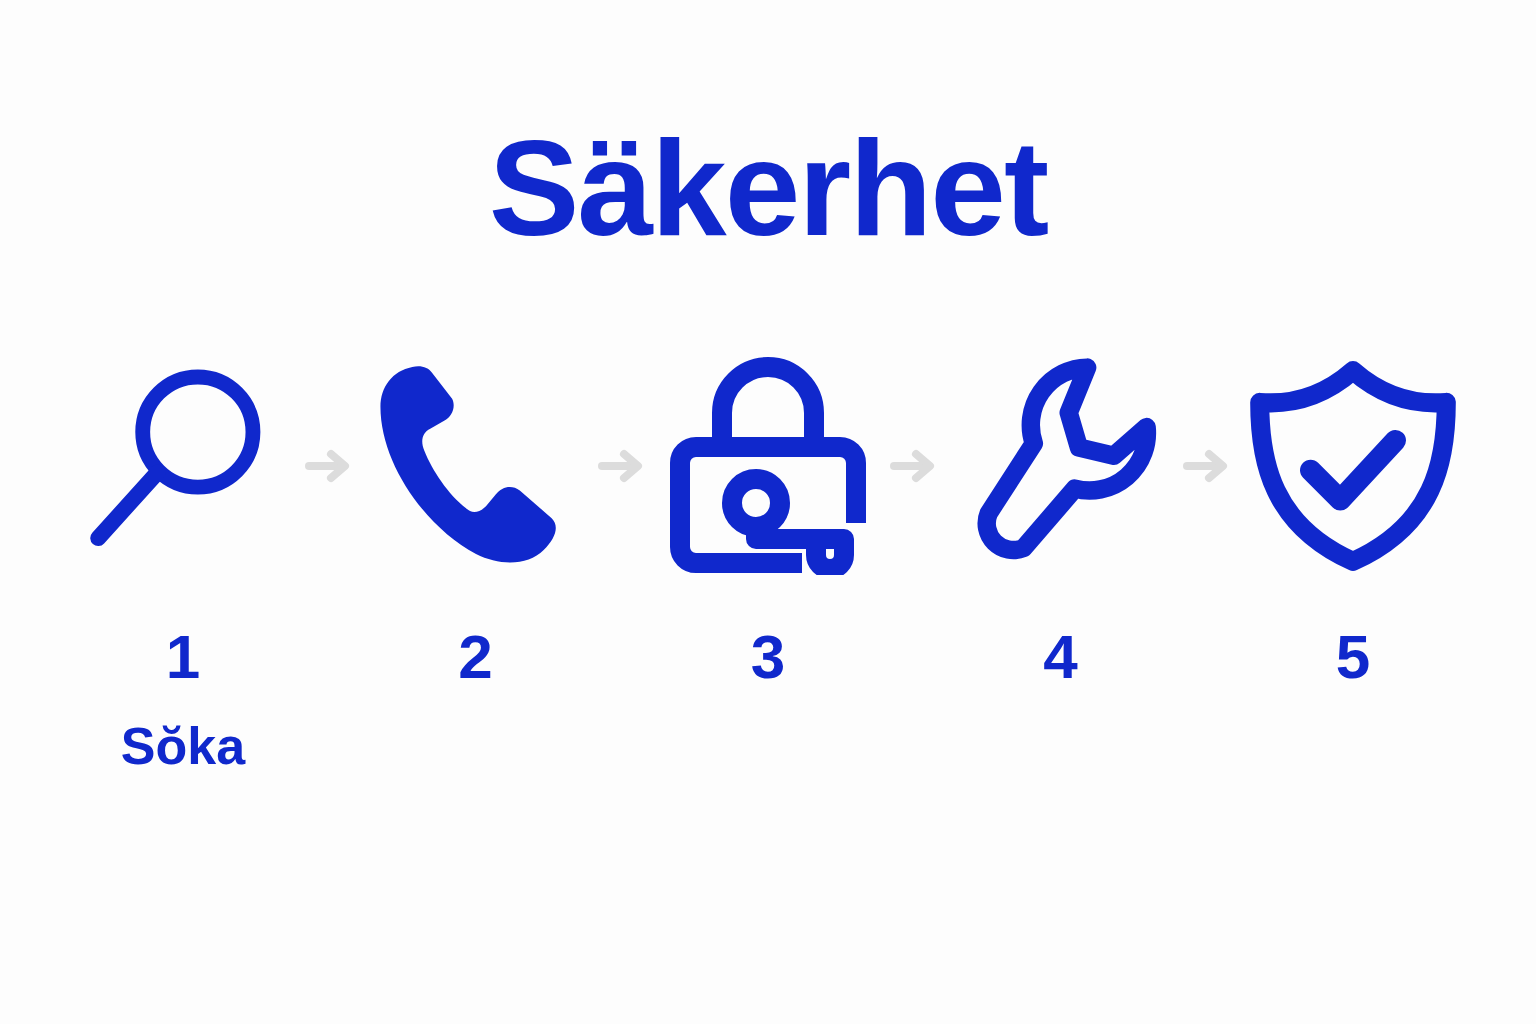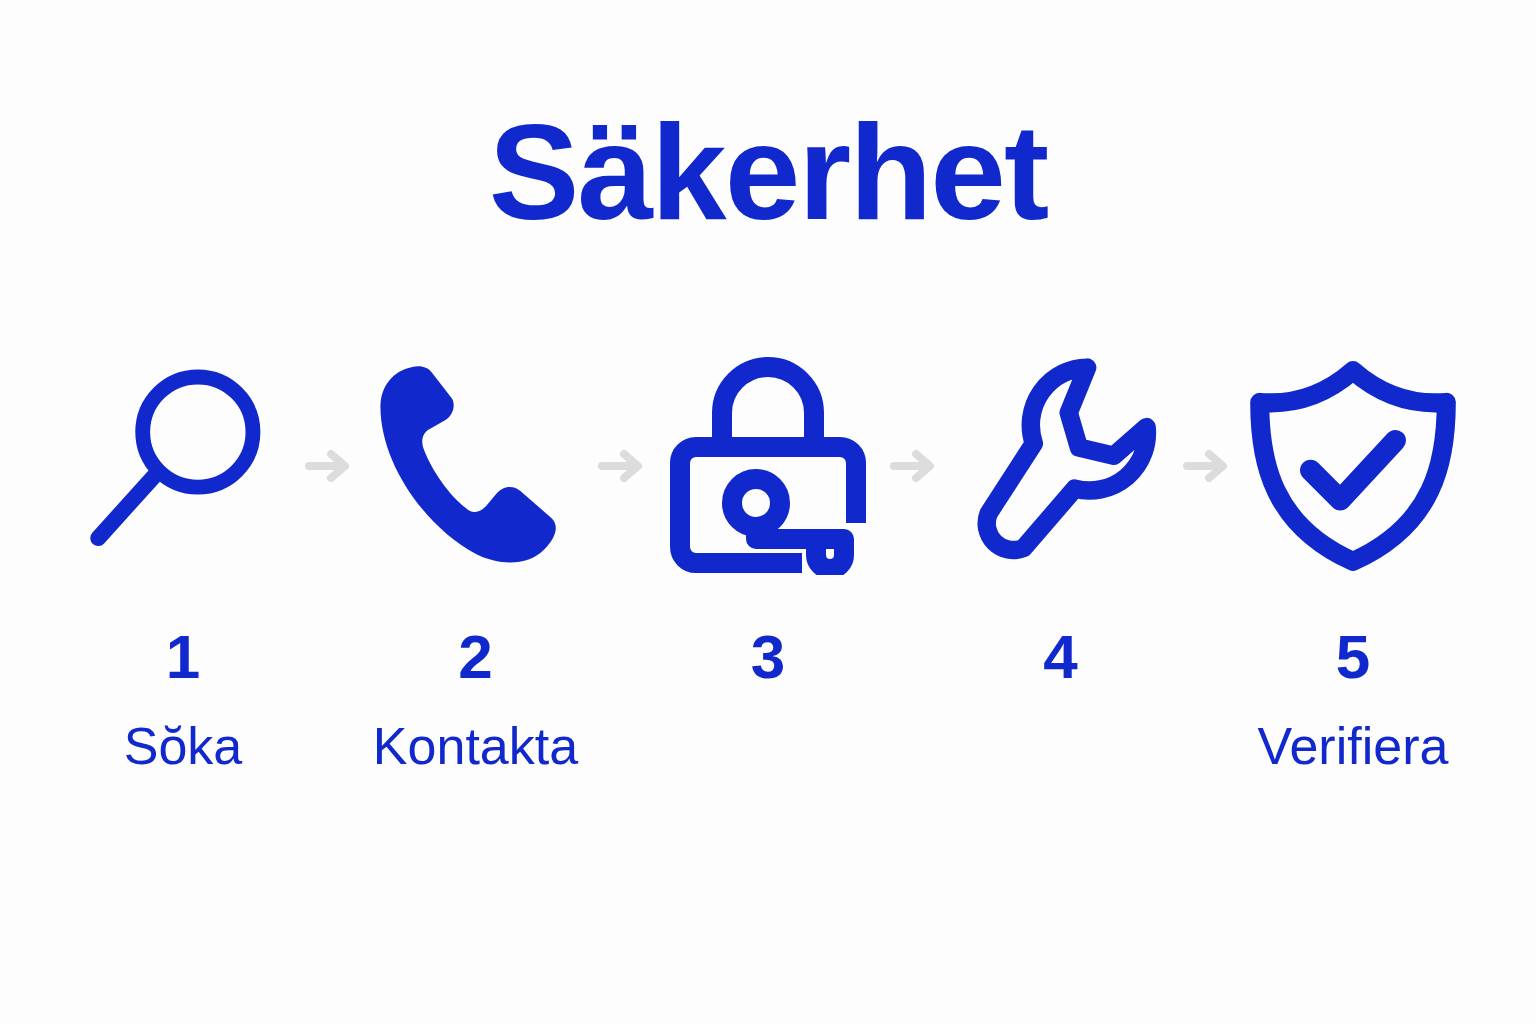--- a/index.html
+++ b/index.html
@@ -17,21 +17,21 @@
   .infographic {
     position: relative;
     width: 1536px;
     height: 1024px;
     background: #fdfdfd;
     box-sizing: border-box;
   }
 
   .page-title {
     position: absolute;
-    top: 104px;
+    top: 120px;
     left: 0;
     width: 1536px;
     text-align: center;
     font-size: 136px;
     font-weight: 700;
     letter-spacing: -2px;
     line-height: 1.0;
     color: #1028cc;
     white-space: nowrap;
   }
@@ -70,21 +70,21 @@
     margin-top: 44px;
     font-size: 62px;
     font-weight: 700;
     color: #1028cc;
     line-height: 1;
   }
 
   .step-label {
     margin-top: 32px;
     font-size: 52px;
-    font-weight: 400;
+    font-weight: 700;
     color: #1028cc;
     line-height: 1;
     white-space: nowrap;
   }
 
   .arrow {
     width: 62px;
     height: 232px;
     display: flex;
     align-items: center;
@@ -122,21 +122,20 @@
 
     <div class="step">
       <div class="step-icon">
         <svg width="200" height="215" viewBox="0 0 100 108">
           <path d="M18 4 C8 6 2 14 2 24 C2 52 24 84 50 98 C62 104 76 104 84 96 C90 90 92 84 88 80
                    L72 66 C68 63 63 64 60 68 L55 74 C52 77 48 78 45 75 C36 68 28 56 24 46
                    C22 41 23 37 27 35 L34 31 C38 29 40 24 38 20 L28 7 C26 4 22 3 18 4 Z" fill="#1028cc"></path>
         </svg>
       </div>
       <div class="step-number">2</div>
-      <div class="step-label">Kontakta</div>
     </div>
 
     <div class="arrow">
       <svg width="48" height="40" viewBox="0 0 48 40">
         <line x1="4" y1="20" x2="38" y2="20" stroke="#dcdcdc" stroke-width="8" stroke-linecap="round"></line>
         <polyline points="26,8 40,20 26,32" fill="none" stroke="#dcdcdc" stroke-width="8" stroke-linecap="round" stroke-linejoin="round"></polyline>
       </svg>
     </div>
 
     <div class="step">
@@ -180,17 +179,16 @@
     </div>
 
     <div class="step">
       <div class="step-icon">
         <svg width="212" height="212" viewBox="0 0 100 100">
           <path d="M50 5 C66 19 82 21 94 20 C94 48 88 78 50 95 C12 78 6 48 6 20 C18 21 34 19 50 5 Z" fill="none" stroke="#1028cc" stroke-width="9" stroke-linejoin="round"></path>
           <polyline points="30,52 44,66 70,38" fill="none" stroke="#1028cc" stroke-width="10" stroke-linecap="round" stroke-linejoin="round"></polyline>
         </svg>
       </div>
       <div class="step-number">5</div>
-      <div class="step-label">Verifiera</div>
     </div>
 
   </div>
 </div>
 
 </body></html>

